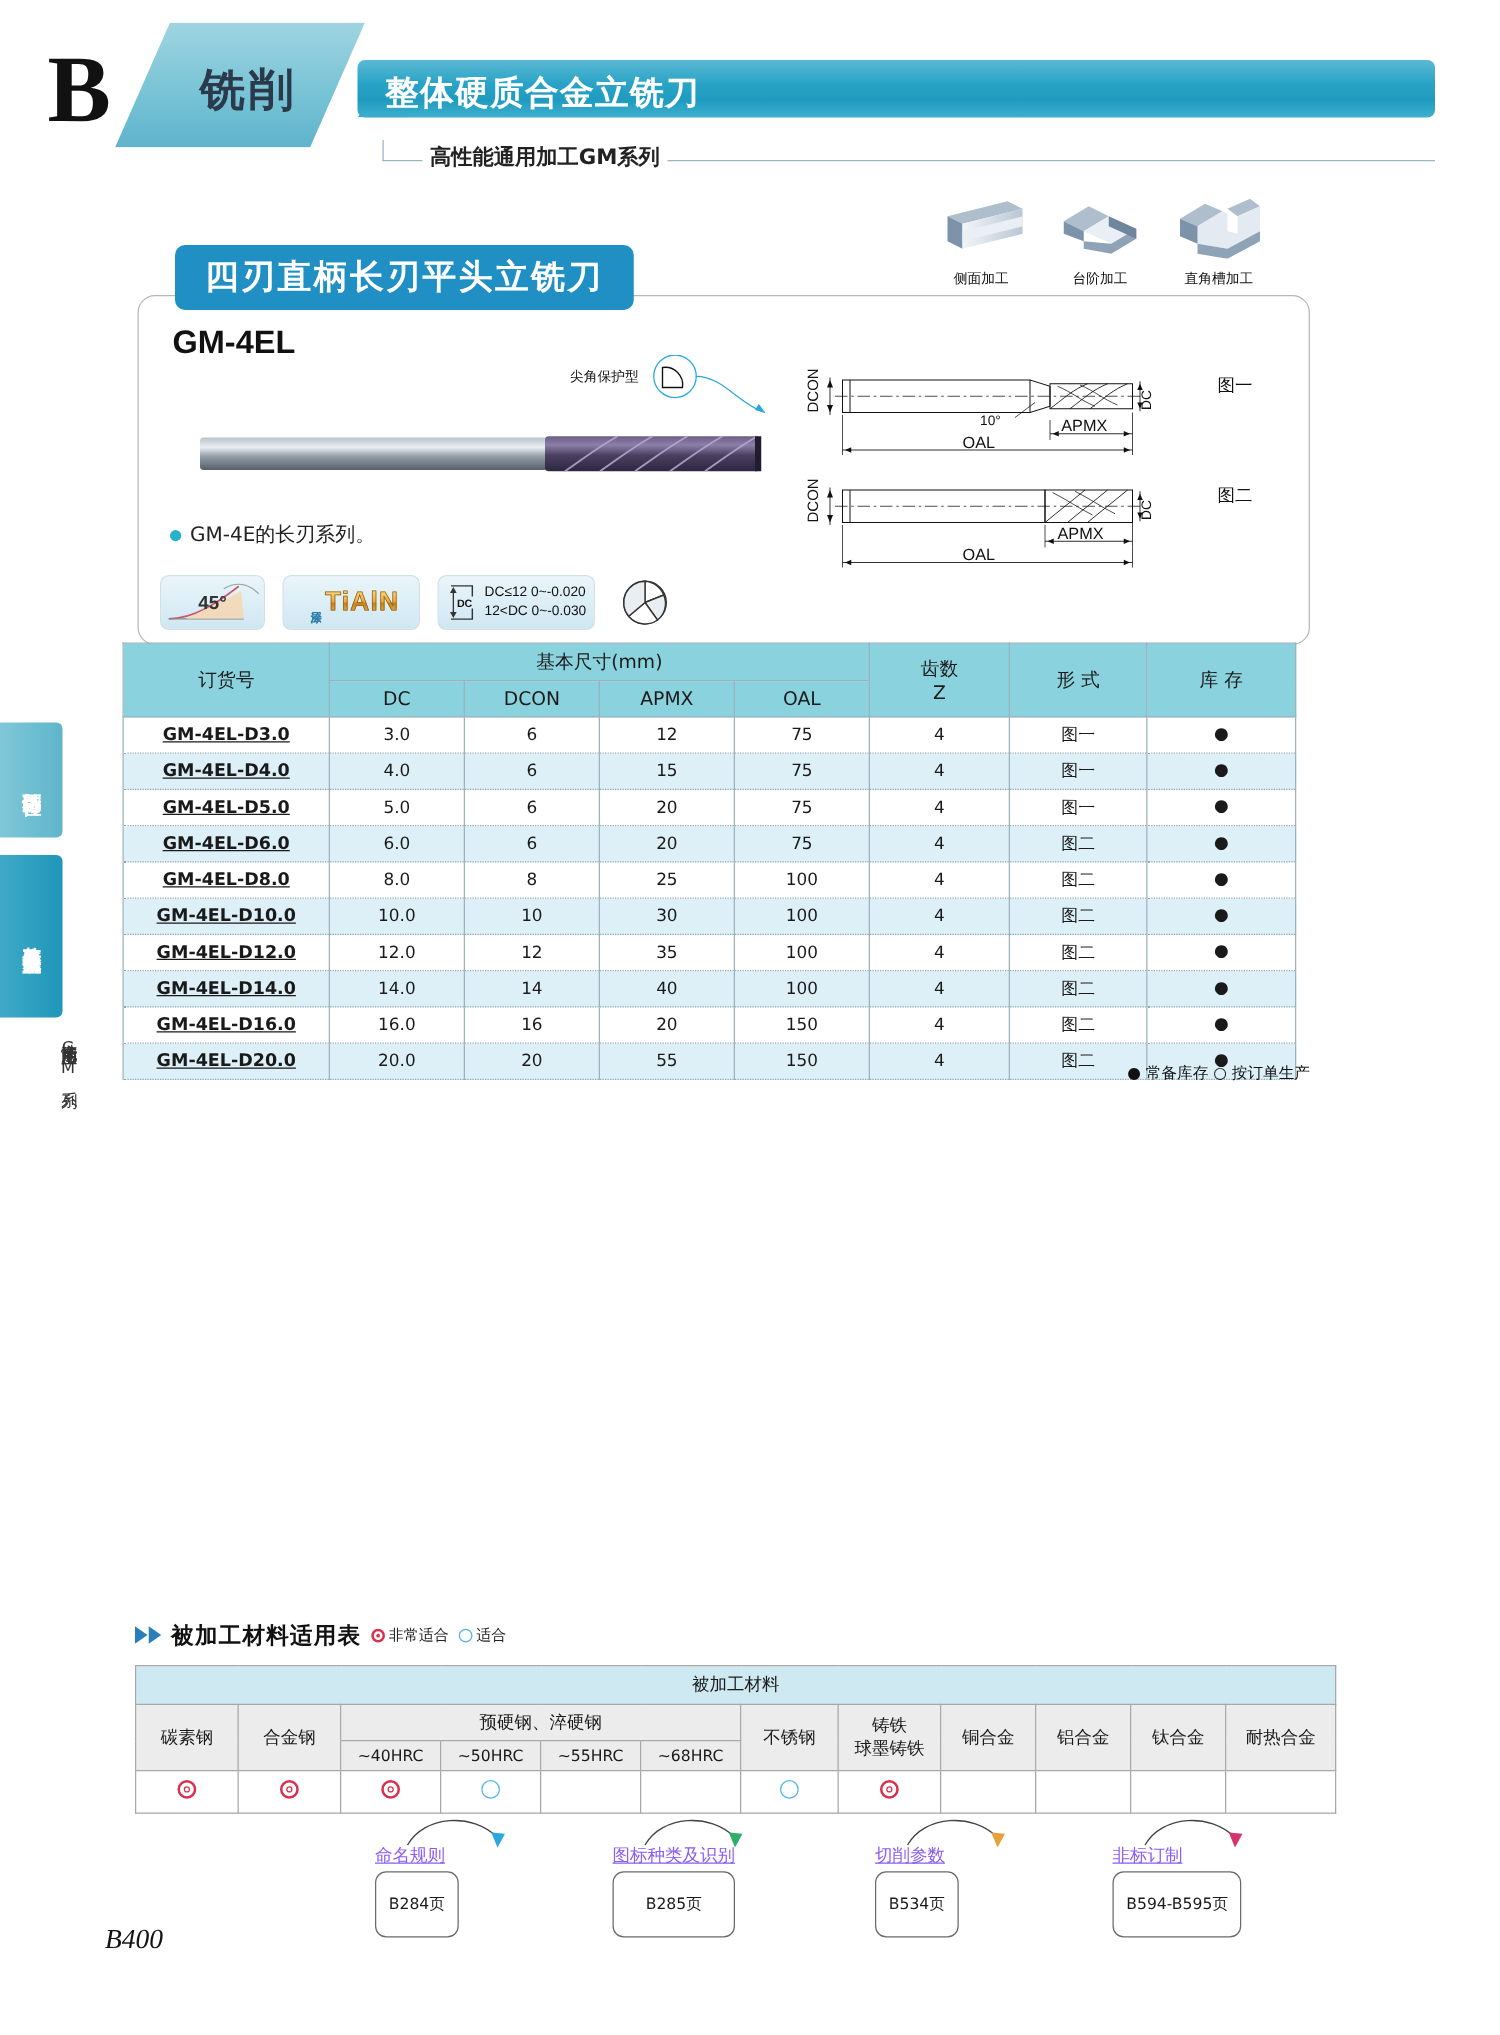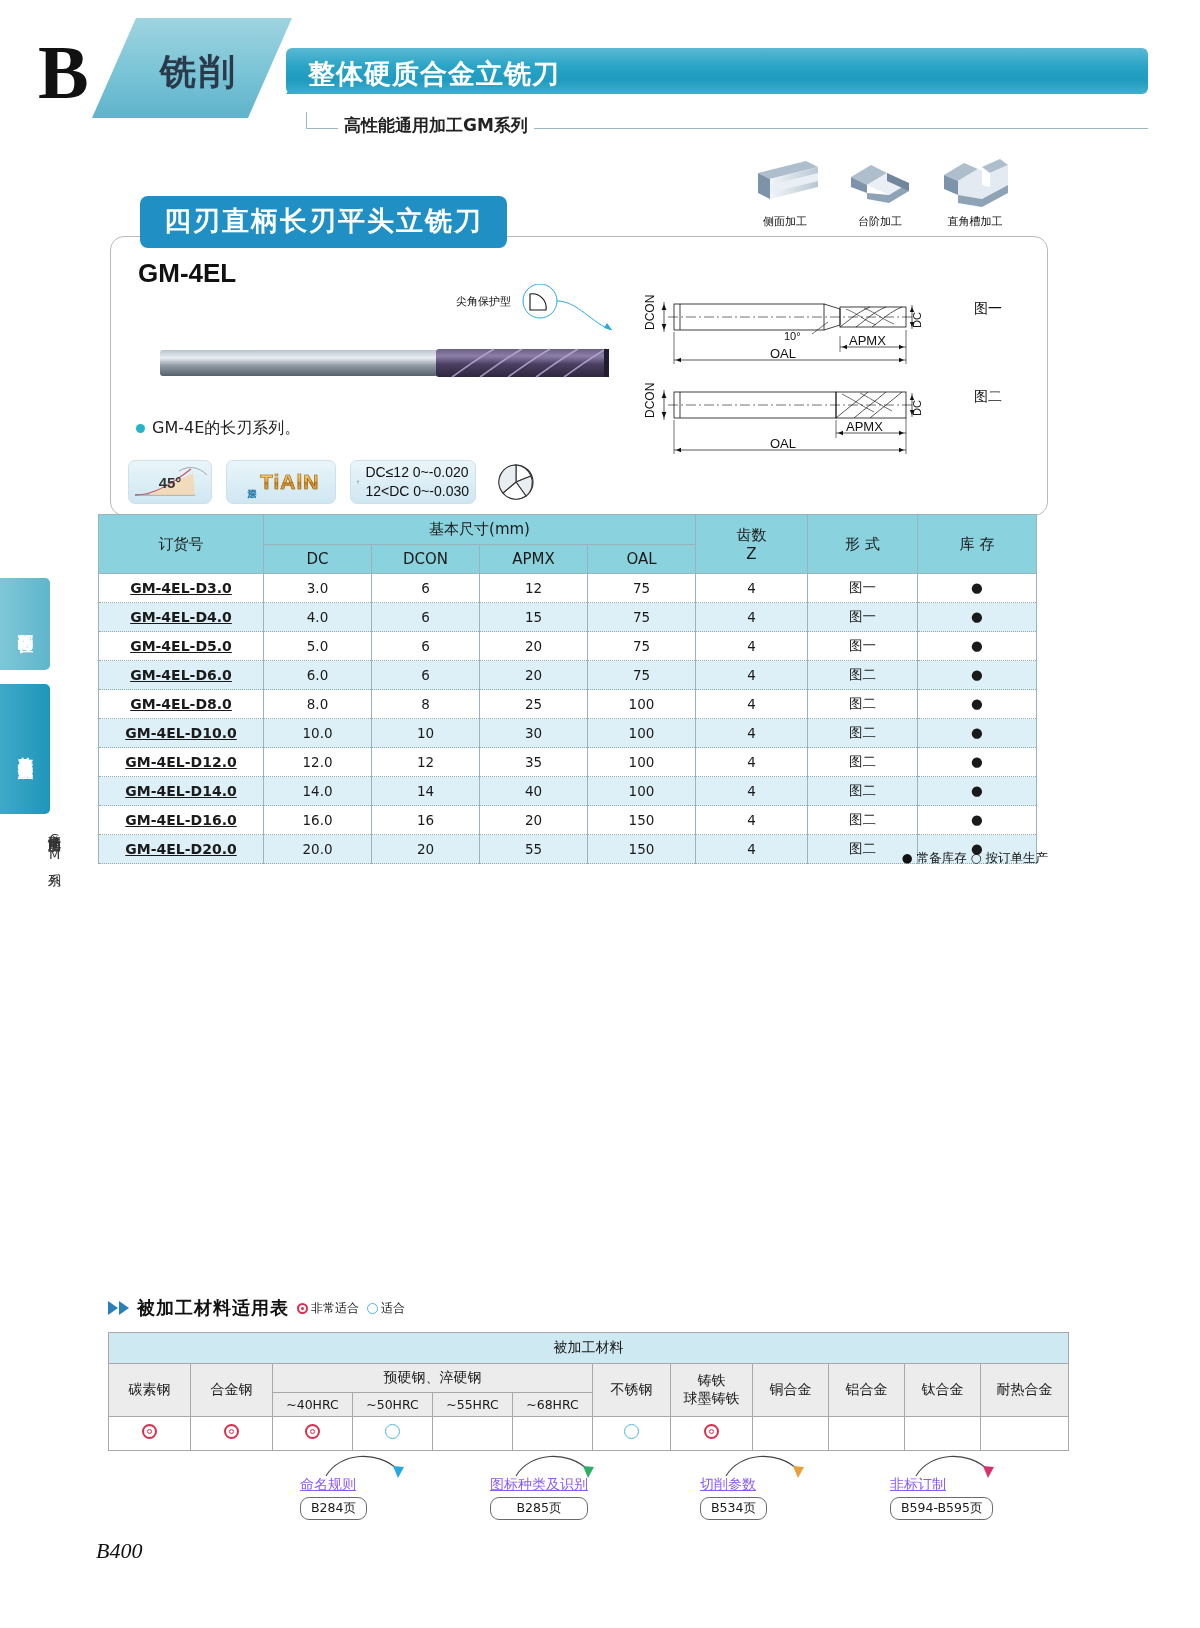--- a/index.html
+++ b/index.html
@@ -128,21 +128,21 @@
     line-height: 1.05; font-weight: 700;
     font-family: "DejaVu Sans", "Liberation Sans", sans-serif;
   }
   .coat-name {
     font-size: 21px; font-weight: 700; letter-spacing: 1px;
     background: linear-gradient(180deg,#fde79a 0%, #f0a93d 48%, #c87d1c 52%, #f6cd6e 100%);
     -webkit-background-clip: text; background-clip: text; color: transparent;
     -webkit-text-stroke: 0.6px #8a6010;
   }
   .feat-tol { width: 126px; gap: 6px; padding: 0 6px; }
-  .tol-lines { font-size: 14px; color: #111; line-height: 1.35; white-space: nowrap; }
+  .tol-lines { font-size: 11px; color: #111; line-height: 1.35; white-space: nowrap; }
   .feat-flute { width: 52px; background: none; border: none; }
 
   
   .tech { position: absolute; left: 616px; top: 278px; width: 420px; height: 190px; }
   .fig-label {
     position: absolute; font-size: 14px; color: #111;
     font-family: "DejaVu Sans", "Liberation Sans", sans-serif;
   }
   .callout-txt {
     position: absolute; left: 456px; top: 294px; font-size: 11px; color: #111;
@@ -206,24 +206,24 @@
   .mat-table th.grp { background: #ececec; font-size: 14px; padding: 5px 2px; }
   .mat-table th.sub { background: #ececec; font-size: 12.5px; padding: 4px 2px; }
   .mat-table td.sym { background: #fff; height: 34px; }
 
   
   .ref-row { position: absolute; left: 0; top: 1476px; width: 1200px; height: 60px; }
   .ref-item { position: absolute; font-family: "DejaVu Sans", "Liberation Sans", sans-serif; }
   .ref-label { font-size: 14px; color: #8b5cf6; white-space: nowrap; text-decoration: underline; }
   .ref-box {
     margin-top: 3px; border: 1px solid #6b6b6b; border-radius: 9px;
-    font-size: 12.5px; padding: 2px 10px; background: #fff; white-space: nowrap; text-align: center;
+    font-size: 12.5px; padding: 17px 10px; background: #fff; white-space: nowrap; text-align: center;
   }
   .page-no {
-    position: absolute; left: 96px; top: 1538px;
+    position: absolute; left: 84px; top: 1538px;
     font-family: "Liberation Serif", "DejaVu Serif", serif;
     font-size: 22px; font-style: italic; color: #111;
   }
 </style>
 </head>
 <body>
 
 <div class="header">
   <div class="hdr-slab"></div>
   <div class="hdr-letter">B</div>

